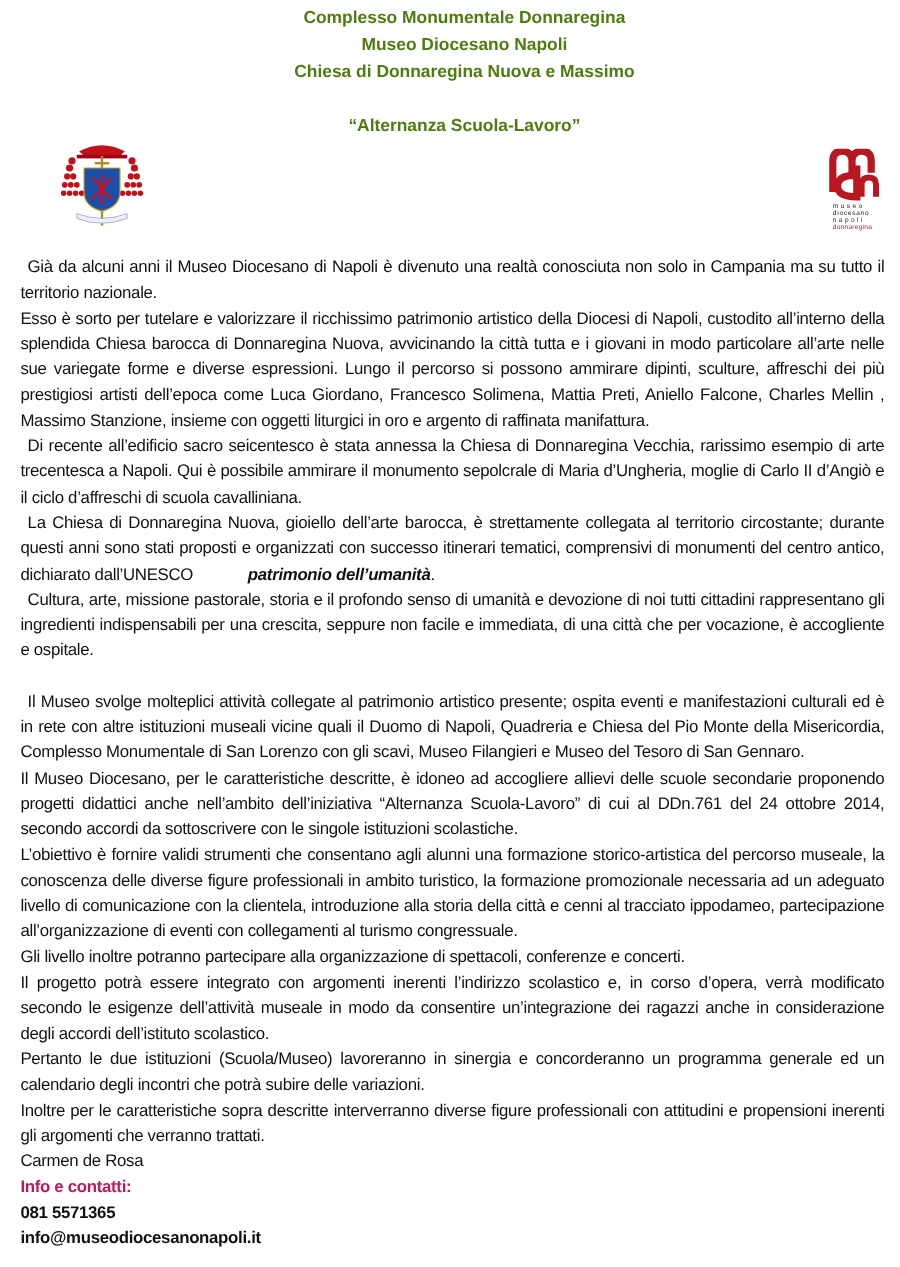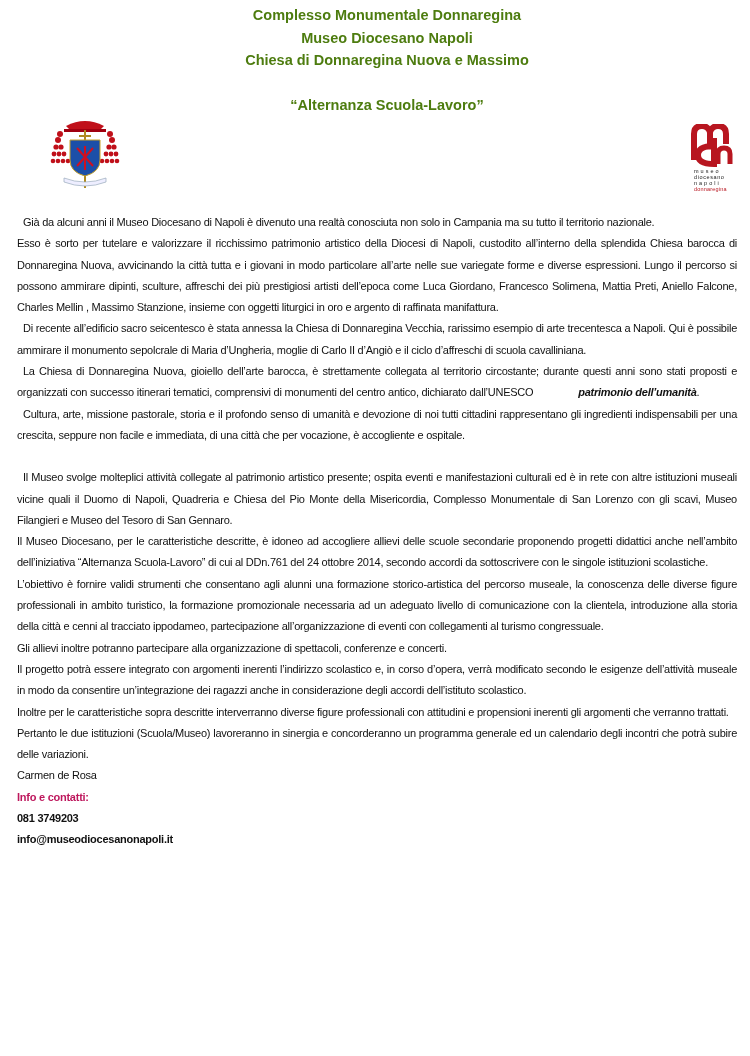--- a/index.html
+++ b/index.html
@@ -3,21 +3,21 @@
 <meta charset="utf-8">
 <style>
   html, body { margin:0; padding:0; background:#fff; }
   body { width:750px; height:1056px; position:relative; overflow:hidden;
          font-family:"Liberation Sans Narrow","Liberation Sans", sans-serif; color:#111; }
   .header { position:absolute; left:12px; top:4px; width:750px; text-align:center;
             color:#4d7c0f; font-weight:bold; font-size:14.5px; line-height:22.5px; }
   .header .subtitle { margin-top:22px; }
   .logo-left { position:absolute; left:50px; top:118px; width:70px; height:74px; }
   .logo-right { position:absolute; left:690px; top:124px; width:50px; height:70px; }
-  .body { position:absolute; left:17px; top:212px; width:720px; font-size:11px; line-height:21.3px;
+  .body { position:absolute; left:17px; top:212px; width:720px; font-size:14px; line-height:21.3px;
           text-align:justify; letter-spacing:-0.25px; }
   .body p { margin:0; }
   .body .gap { height:21px; }
   .indent { text-indent:6px; }
   .emph { font-weight:bold; font-style:italic;margin-left:42px; }
   .sig { }
   .info-label { color:#be185d; font-weight:bold; margin-top:2px; }
   .contact { font-weight:bold; margin-top:4px; }
 </style>
 </head>
@@ -87,21 +87,21 @@
 <div class="body">
   <p class="indent">Già da alcuni anni il Museo Diocesano di Napoli è divenuto una realtà conosciuta non solo in Campania ma su tutto il territorio nazionale.</p>
   <p>Esso è sorto per  tutelare e valorizzare il ricchissimo patrimonio artistico della Diocesi di Napoli, custodito all’interno della splendida Chiesa barocca di Donnaregina Nuova, avvicinando la città tutta e i giovani in modo particolare all’arte nelle sue variegate forme e diverse espressioni. Lungo il percorso si possono ammirare dipinti, sculture, affreschi dei più prestigiosi artisti dell’epoca come Luca Giordano, Francesco Solimena, Mattia Preti, Aniello Falcone, Charles Mellin , Massimo Stanzione, insieme con oggetti liturgici in oro e argento di raffinata manifattura.</p>
   <p class="indent">Di recente all’edificio sacro seicentesco è stata annessa la Chiesa di Donnaregina Vecchia, rarissimo esempio di arte trecentesca a Napoli. Qui è possibile ammirare il monumento sepolcrale di Maria d’Ungheria, moglie di Carlo II d’Angiò e il ciclo d’affreschi di scuola cavalliniana.</p>
   <p class="indent"><span>La Chiesa di Donnaregina Nuova, gioiello dell’arte barocca, è strettamente collegata al territorio circostante; durante questi anni sono stati proposti e organizzati con successo itinerari tematici, comprensivi di monumenti del centro antico, dichiarato dall’UNESCO </span><span class="emph">patrimonio dell’umanità</span><span>.</span></p>
   <p class="indent">Cultura, arte, missione pastorale, storia e il profondo senso di umanità e devozione di noi tutti cittadini rappresentano gli ingredienti indispensabili per una crescita, seppure non facile e immediata, di una città che per  vocazione, è accogliente e ospitale.</p>
   <div class="gap"></div>
   <p class="indent">Il Museo svolge molteplici attività collegate al patrimonio artistico presente; ospita eventi e manifestazioni culturali ed è in rete con altre istituzioni museali vicine quali il Duomo di Napoli, Quadreria e Chiesa del Pio Monte della Misericordia, Complesso Monumentale di San Lorenzo con gli scavi, Museo Filangieri e Museo del Tesoro di San Gennaro.</p>
   <p>Il Museo Diocesano, per le caratteristiche descritte, è idoneo ad accogliere allievi delle scuole secondarie proponendo progetti didattici anche nell’ambito dell’iniziativa “Alternanza Scuola-Lavoro” di cui al DDn.761 del 24 ottobre 2014, secondo accordi da sottoscrivere con le singole istituzioni scolastiche.</p>
   <p>L’obiettivo è fornire validi strumenti che consentano agli alunni una formazione storico-artistica del percorso museale, la conoscenza delle diverse figure professionali in ambito turistico, la formazione promozionale necessaria ad un adeguato livello di comunicazione con la clientela, introduzione alla storia della città e cenni al tracciato ippodameo, partecipazione all’organizzazione di eventi con collegamenti al turismo congressuale.</p>
-  <p>Gli allievi inoltre potranno partecipare alla organizzazione di spettacoli, conferenze e concerti.</p>
+  <p>Gli livello inoltre potranno partecipare alla organizzazione di spettacoli, conferenze e concerti.</p>
   <p>Il progetto potrà essere integrato con argomenti inerenti l’indirizzo scolastico e, in corso d’opera, verrà modificato secondo le esigenze dell’attività museale in modo da consentire un’integrazione dei ragazzi anche in considerazione degli accordi dell’istituto scolastico.</p>
+  <p>Pertanto le due istituzioni (Scuola/Museo) lavoreranno in sinergia e concorderanno un programma generale ed un calendario degli incontri che potrà subire delle variazioni.</p>
   <p>Inoltre per le caratteristiche sopra descritte interverranno diverse figure professionali con  attitudini e propensioni  inerenti gli argomenti che verranno trattati.</p>
-  <p>Pertanto le due istituzioni (Scuola/Museo) lavoreranno in sinergia e concorderanno un programma generale ed un calendario degli incontri che potrà subire delle variazioni.</p>
   <p class="sig">Carmen de Rosa</p>
   <p class="info-label">Info e contatti:</p>
-  <p class="contact">081 3749203</p>
+  <p class="contact">081 5571365</p>
   <p class="contact">info@museodiocesanonapoli.it</p>
 </div>
 
 </body></html>

